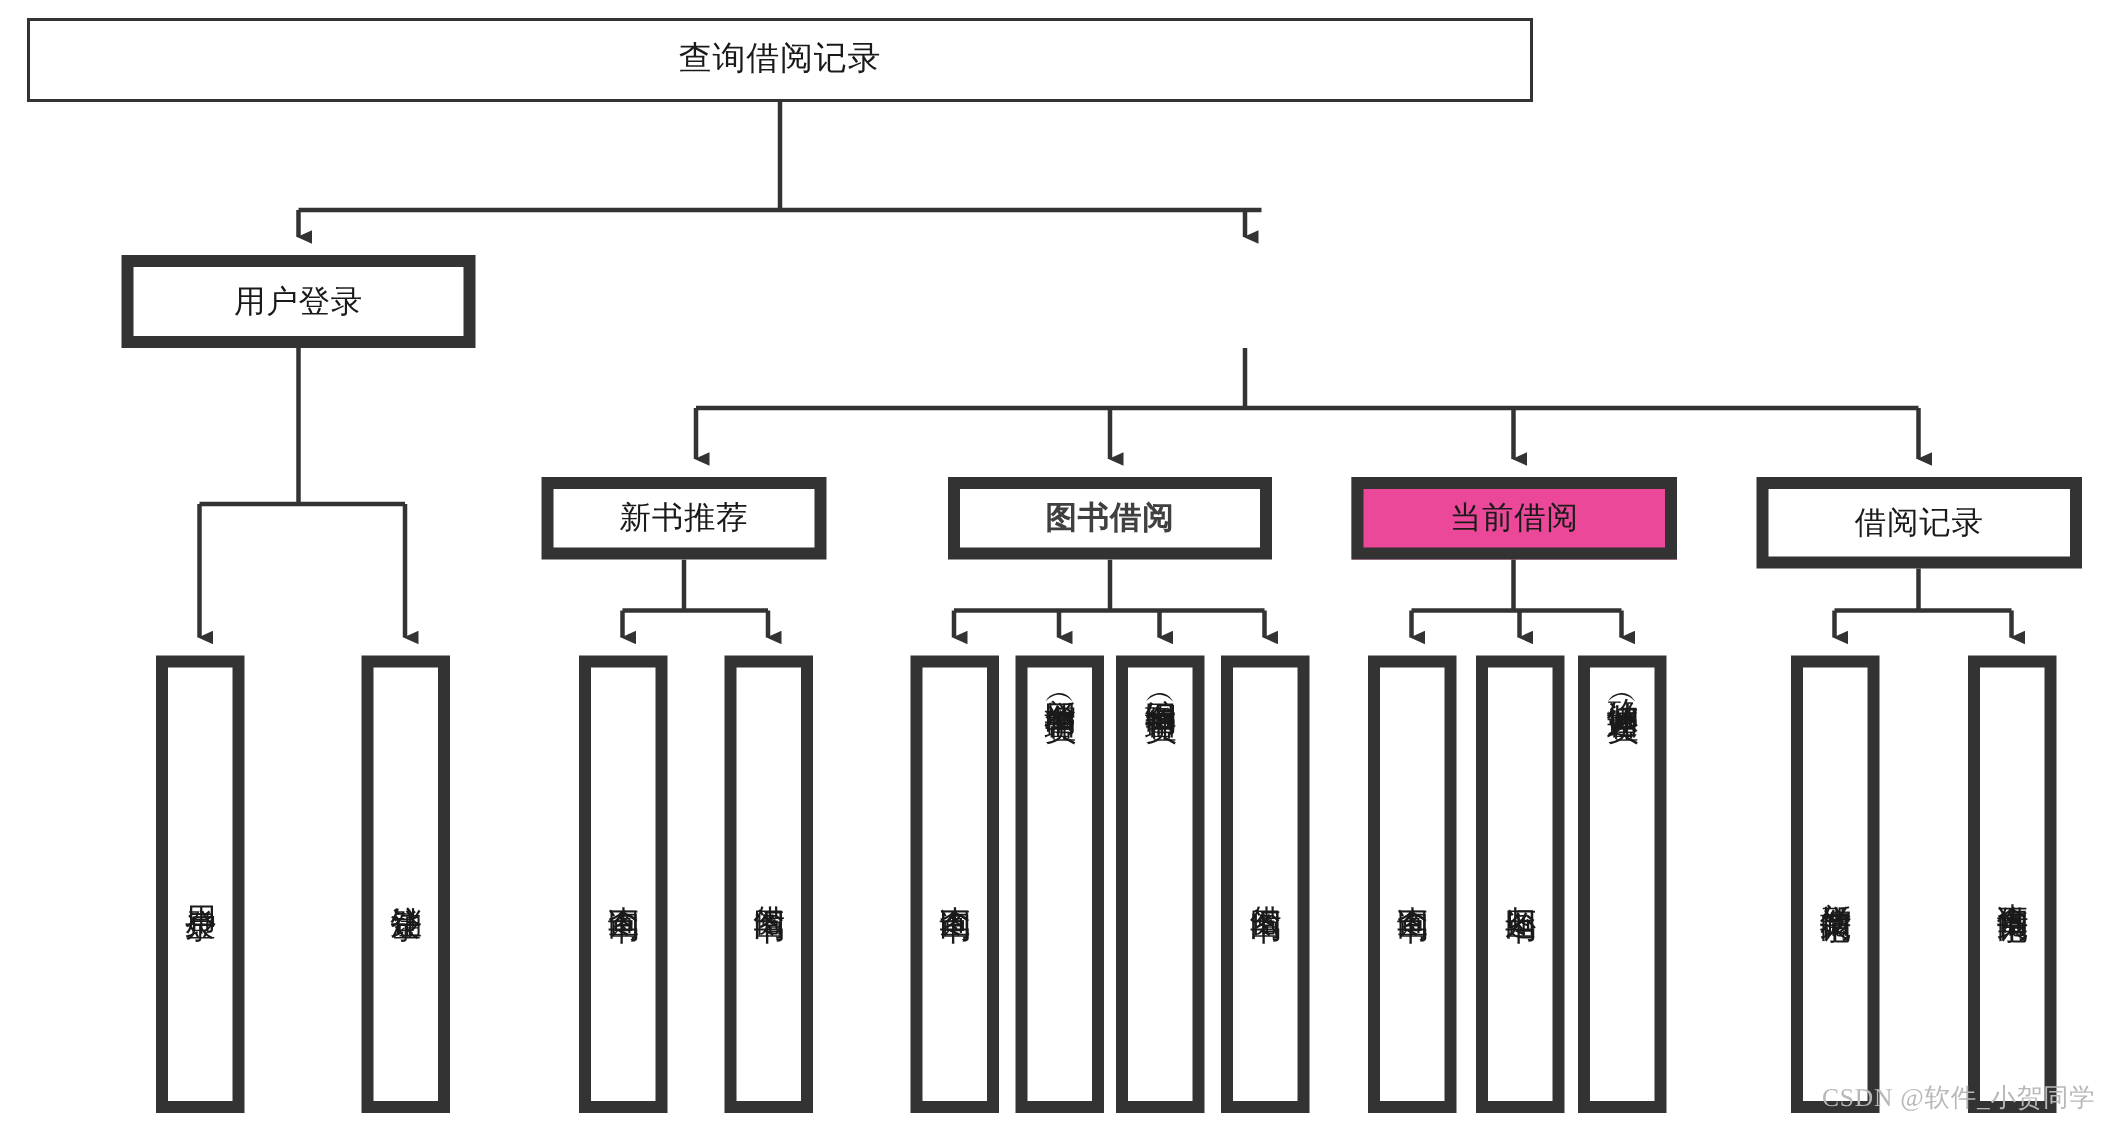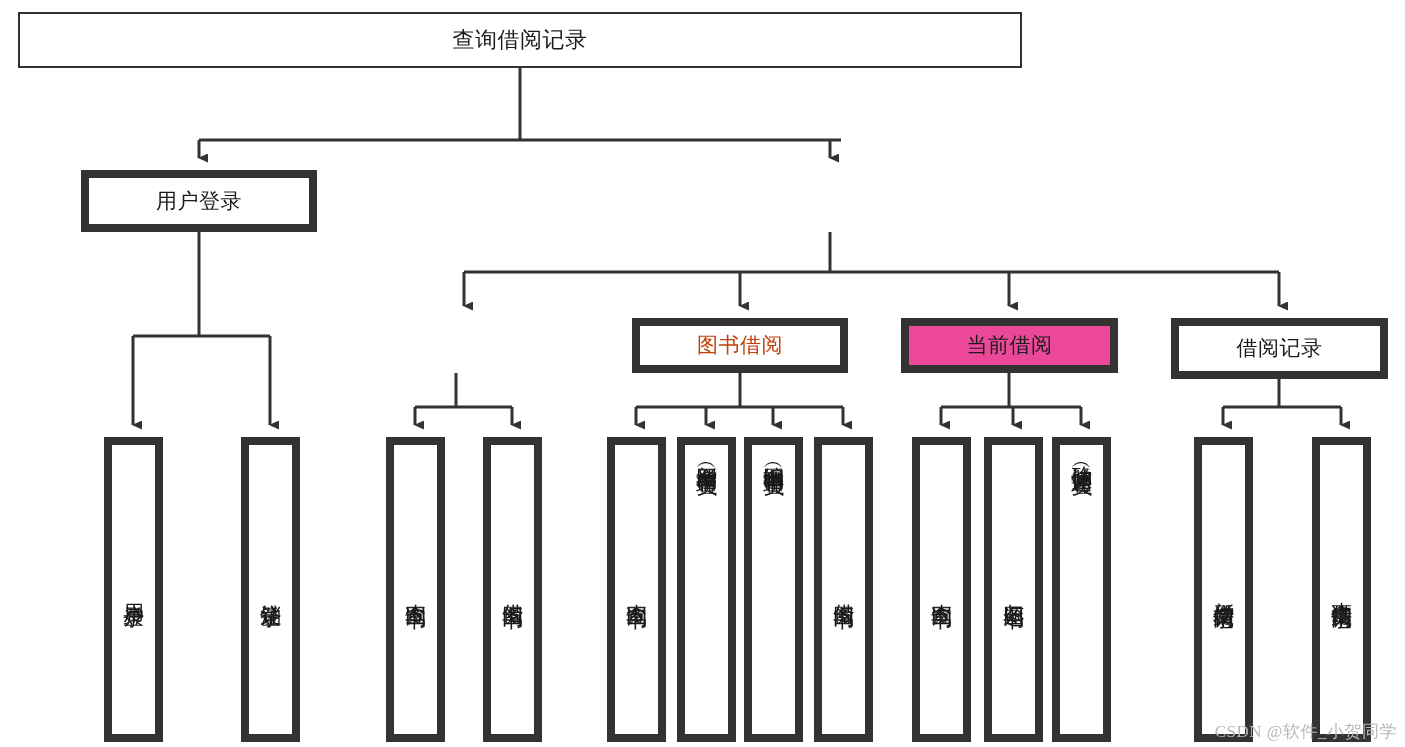--- a/index.html
+++ b/index.html
@@ -133,22 +133,25 @@
   </svg>
 
   <div class="node root horiz" style="left: 18px; top: 12px; width: 1004px; height: 56px; border-color: rgb(51, 51, 51); background: rgb(255, 255, 255);">
     <span class="node-label" style="color: rgb(26, 26, 26);">查询借阅记录</span>
   </div>
 
   <div class="node horiz" style="left: 81px; top: 170px; width: 236px; height: 62px; border-color: rgb(51, 51, 51); background: rgb(255, 255, 255);">
     <span class="node-label" style="color: rgb(26, 26, 26);">用户登录</span>
   </div>
 
+  <div class="node horiz" style="left: 361px; top: 318px; width: 190px; height: 55px; border-color: rgb(51, 51, 51); background: rgb(255, 255, 255);">
+    <span class="node-label" style="color: rgb(26, 26, 26);">新书推荐</span>
+  </div>
   <div class="node horiz" style="left: 632px; top: 318px; width: 216px; height: 55px; border-color: rgb(51, 51, 51); background: rgb(255, 255, 255);">
-    <span class="node-label" style="color: #c2410c;">图书借阅</span>
+    <span class="node-label" style="color: #404040; font-weight: bold;">图书借阅</span>
   </div>
   <div class="node horiz" style="left: 901px; top: 318px; width: 217px; height: 55px; border-color: rgb(51, 51, 51); background: #ec4899;">
     <span class="node-label" style="color: rgb(26, 26, 26);">当前借阅</span>
   </div>
   <div class="node horiz" style="left: 1171px; top: 318px; width: 217px; height: 61px; border-color: rgb(51, 51, 51); background: rgb(255, 255, 255);">
     <span class="node-label" style="color: rgb(26, 26, 26);">借阅记录</span>
   </div>
 
   <div class="node vert" style="left: 104px; top: 437px; width: 59px; height: 305px; border-color: rgb(51, 51, 51); background: rgb(255, 255, 255);">
     <span class="node-label" style="color: rgb(26, 26, 26);">用户登录</span>

